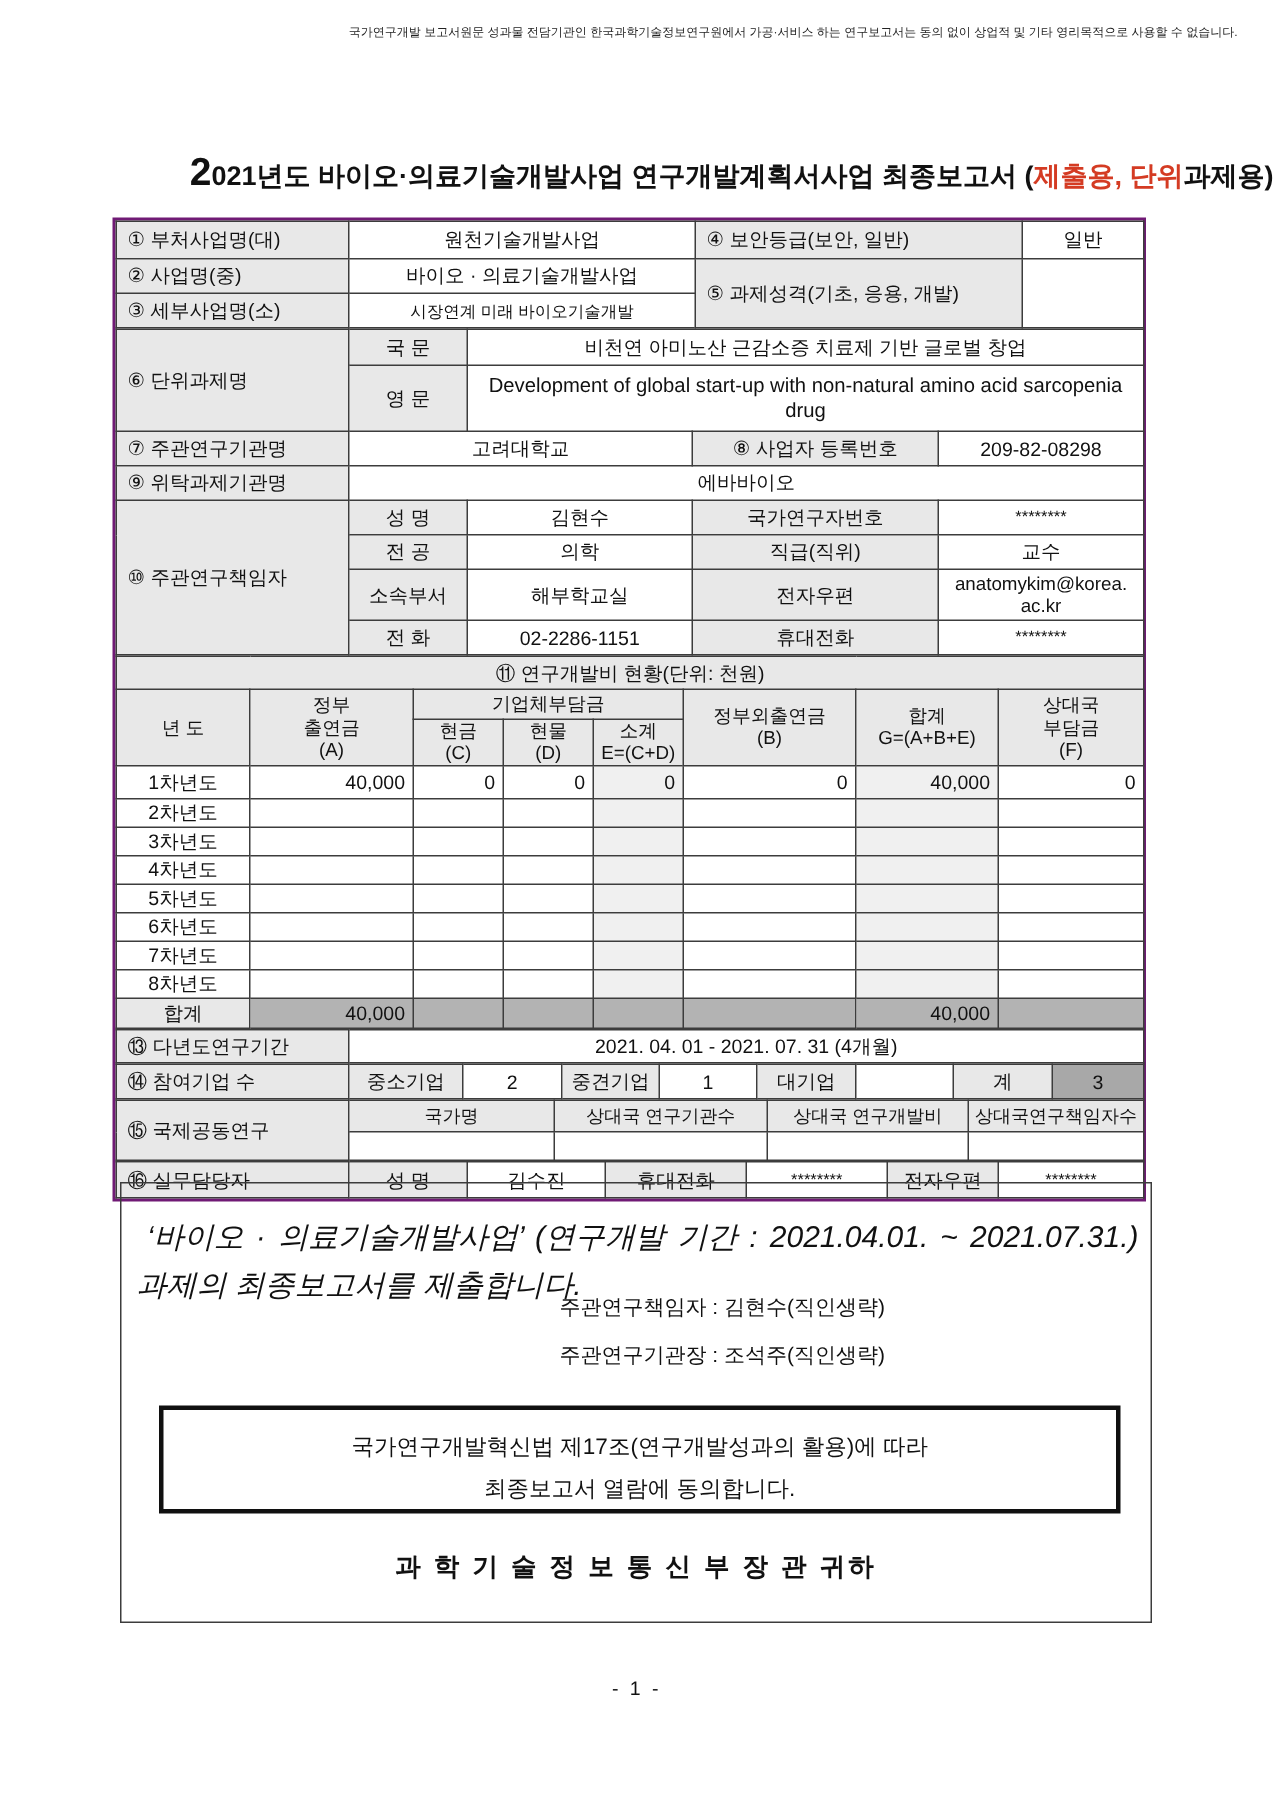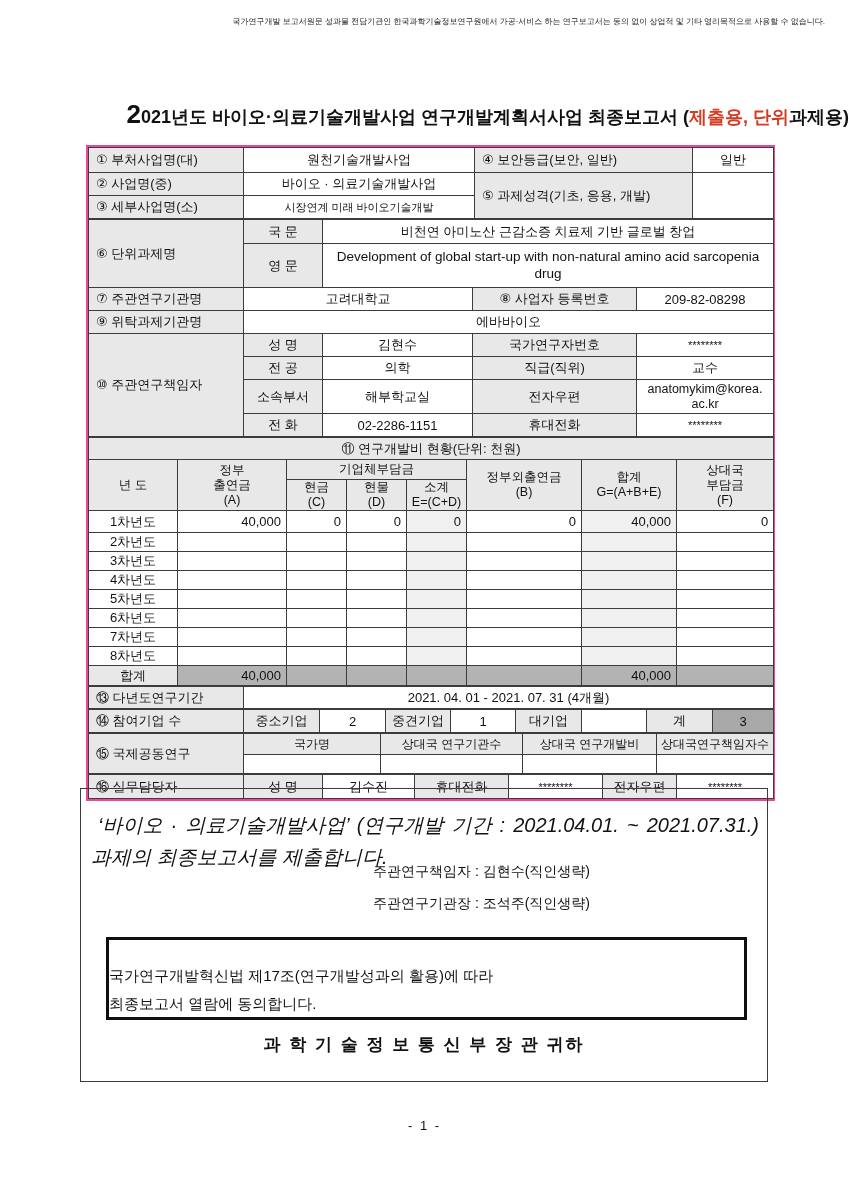--- a/index.html
+++ b/index.html
@@ -3,21 +3,21 @@
 <meta charset="utf-8">
 <style>
   html,body{margin:0;padding:0;background:#fff;}
   .page{position:relative;width:849px;height:1200px;background:#fff;
         font-family:"Liberation Sans","DejaVu Sans",sans-serif;color:#111;overflow:hidden;}
   .disclaimer{position:absolute;top:16px;right:24px;font-size:8px;color:#222;letter-spacing:0px;}
   .doc-title{position:absolute;top:99px;left:0;width:100%;text-align:right;font-weight:bold;
              font-size:18px;color:#111;white-space:nowrap;}
   .doc-title .big{font-size:26px;font-weight:bold;}
   .doc-title .red{color:#d43b23;}
-  .tablewrap{position:absolute;left:86px;top:145px;width:685px;border:2px solid #ec4899;}
+  .tablewrap{position:absolute;left:75px;top:145px;width:685px;border:2px solid #701a75;}
   table{border-collapse:collapse;table-layout:fixed;width:685px;}
   td{border:1px solid #3c3c3c;font-size:13px;padding:0 4px;text-align:center;vertical-align:middle;
      overflow:hidden;white-space:nowrap;}
   .lab{background:#e8e8e8;text-align:left;padding-left:7px;}
   .sub{background:#e8e8e8;}
   .num{text-align:right;padding-right:5px;}
   .shade{background:#f0f0f0;}
   .wrap2{white-space:pre-line;line-height:1.15;font-size:12.5px;}
   .hdr{background:#e8e8e8;white-space:pre-line;line-height:1.2;font-size:12.5px;}
   .bandtitle{background:#e8e8e8;font-size:13px;}
@@ -25,21 +25,21 @@
   .tot td.totlab{background:#e8e8e8;}
   .dark{background:#a8a8a8;}
   .small{font-size:11px;}
   .eng{white-space:normal;line-height:1.25;font-size:13.5px;}
   .intl td{font-size:12px;}
   .lower{position:absolute;left:80px;top:788px;width:688px;height:294px;border:1px solid #3c3c3c;box-sizing:border-box;}
   .statement{position:absolute;top:20px;left:10px;right:8px;font-size:20px;line-height:1.6;
              text-align:justify;text-indent:7px;font-style:italic;}
   .signs{position:absolute;top:66px;left:292px;font-size:14px;line-height:2.3;}
   .consent{position:absolute;left:25px;top:148px;width:635px;height:55px;border:3px solid #101010;
-           font-size:15px;line-height:1.85;padding-top:22px;box-sizing:content-box;}
+           text-align:center;font-size:15px;line-height:1.85;padding-top:11px;box-sizing:content-box;}
   .addressee{position:absolute;top:244px;left:0;width:100%;text-align:center;font-weight:bold;
              font-size:17px;letter-spacing:2px;}
   .pagenum{position:absolute;top:1118px;left:0;width:100%;text-align:center;font-size:13px;letter-spacing:2px;}
 </style>
 </head>
 <body>
 
 <div class="page">
 
   <div class="disclaimer">국가연구개발 보고서원문 성과물 전담기관인 한국과학기술정보연구원에서 가공·서비스 하는 연구보고서는 동의 없이 상업적 및 기타 영리목적으로 사용할 수 없습니다.</div>

